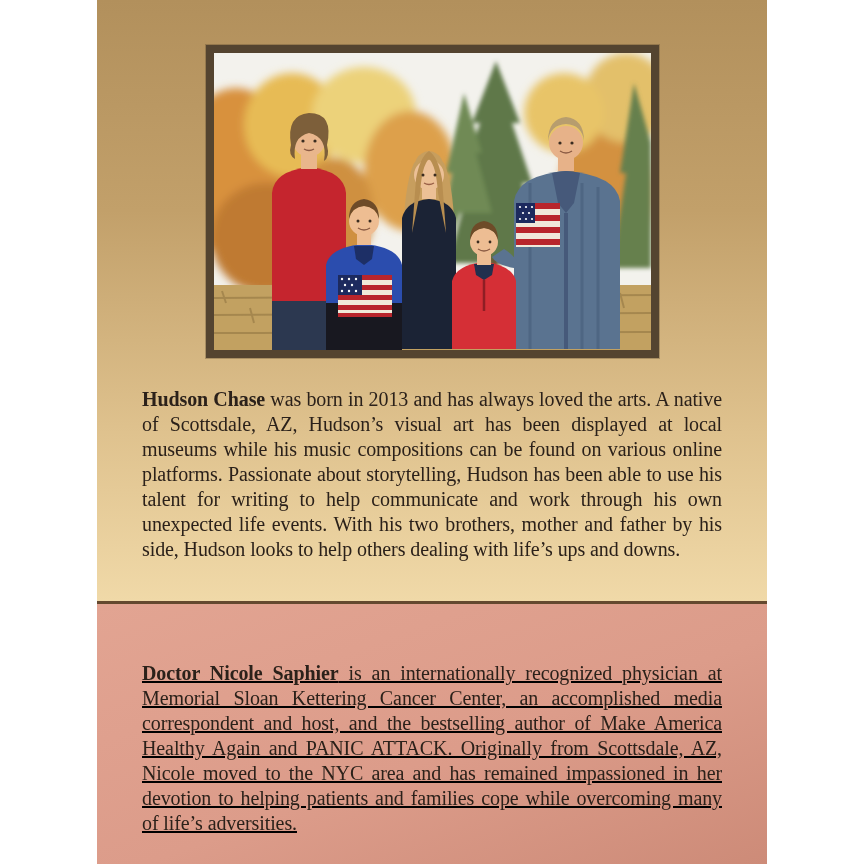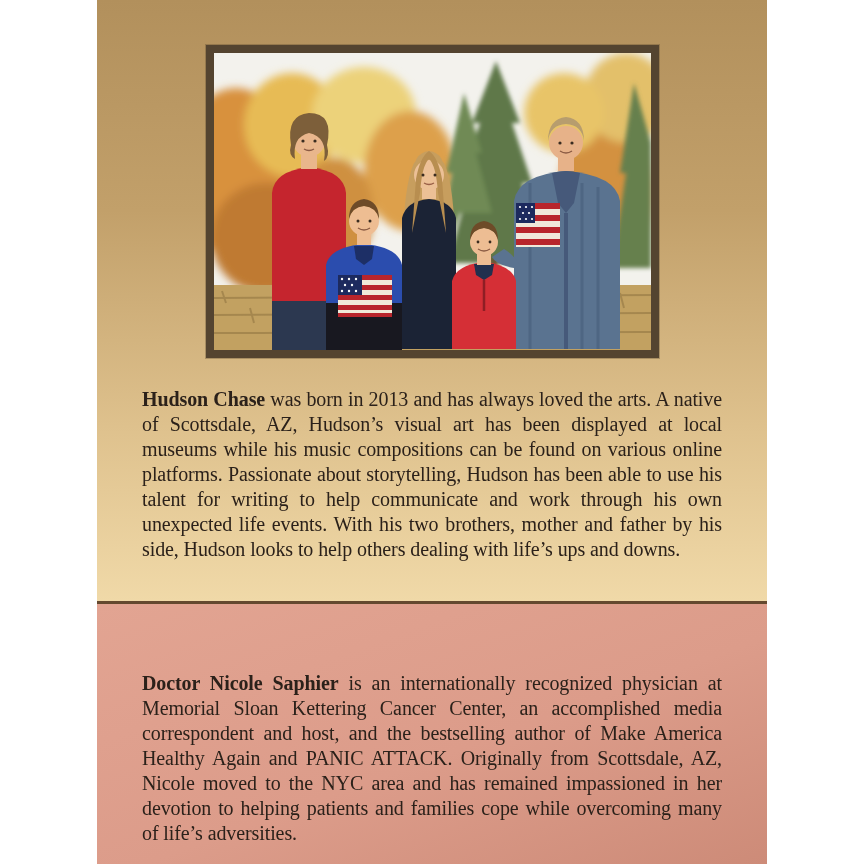--- a/index.html
+++ b/index.html
@@ -52,21 +52,22 @@
     height: 3px;
     background: var(--divider, #64492f);
     flex: 0 0 auto;
   }
   .pink-section {
     flex: 1 1 auto;
     background: linear-gradient(160deg,
       var(--pink-top, #e2a492) 0%,
       #dc9c8a 55%,
       var(--pink-bottom, #cd8b78) 100%);
-    padding-top: 38px;
+    padding-top: 28px;
+    text-decoration: underline;
   }
 </style>
 </head>
 <body>
 
 <div class="cover">
 
   <div class="gold-section">
 
     <div class="photo-frame">

